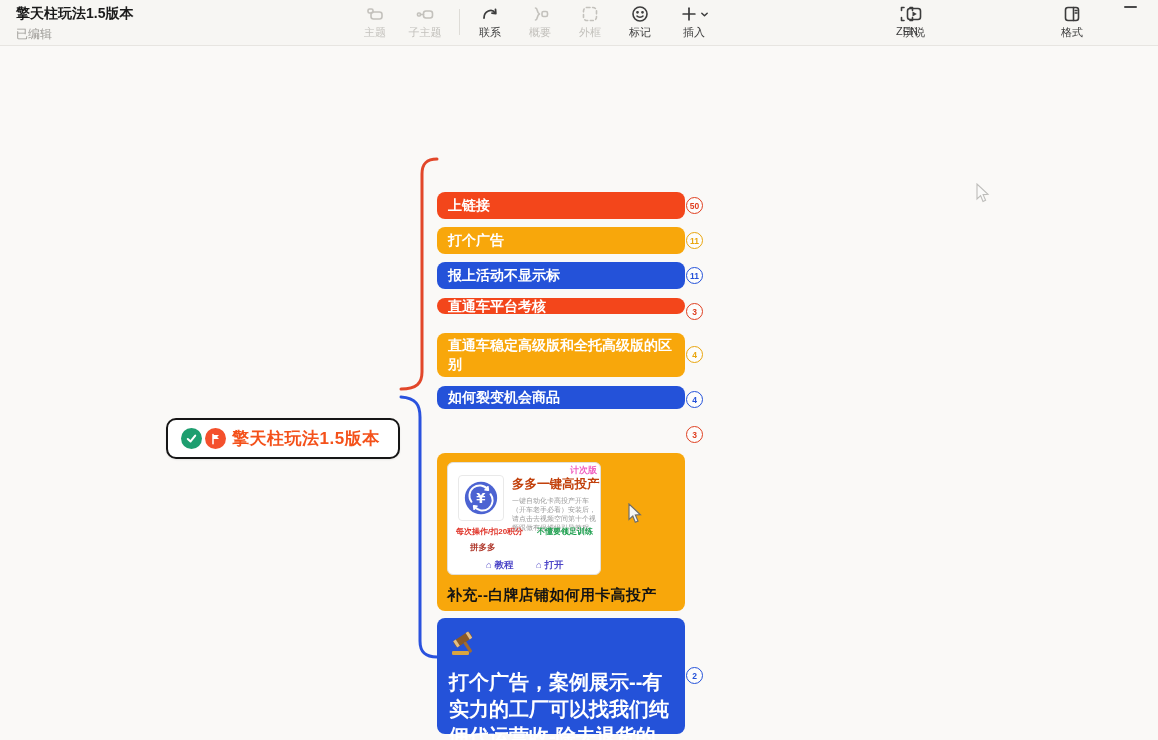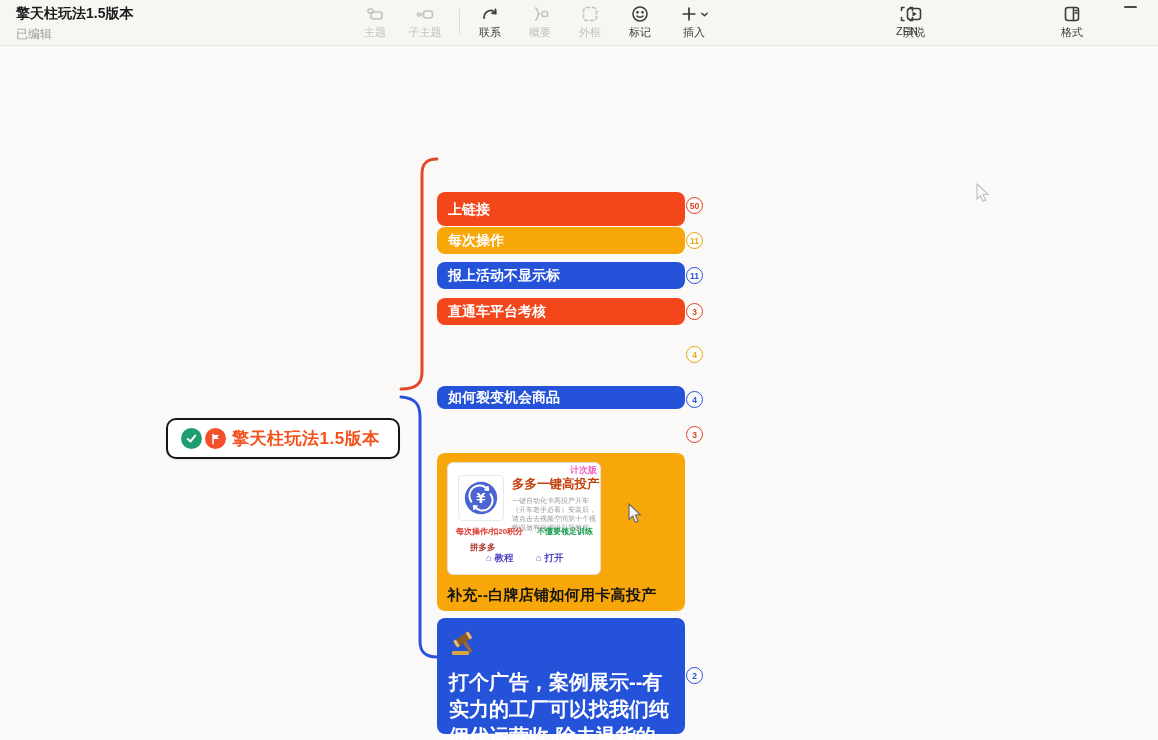--- a/index.html
+++ b/index.html
@@ -43,24 +43,24 @@
   .micon-flag  { background:#F4502C; }
   
   .bnode {
     position:absolute; left:437px; width:248px; border-radius:8px;
     color:#fff; font-weight:bold; font-size:14px; line-height:1.35;
     display:flex; align-items:center; padding:0 11px; z-index:2; cursor:pointer;
   }
   .c-red    { background:#F3461B; }
   .c-yellow { background:#F8A70B; }
   .c-blue   { background:#2452D9; }
-  .n0 { top:146px; height:34px; }
+  .n0 { top:146px; height:27px; }
   .n1 { top:181px; height:27px; }
   .n2 { top:216px; height:27px; }
-  .n3 { top:252px; height:27px; }
+  .n3 { top:252px; height:16px; }
   .n4 { top:287px; height:44px; }
   .n5 { top:340px; height:23px; }
   .n6 { top:375px; height:27px; }
   .n7 { top:407px; height:158px; display:block; padding:9px 10px; }
   .n8 { top:572px; height:116px; display:block; padding:9px 12px; }
   .badge {
     position:absolute; left:686px; width:17px; height:17px; border-radius:50%;
     background:#FDFDFC; border:1.5px solid; font-size:8.5px; font-weight:bold;
     display:flex; align-items:center; justify-content:center; z-index:2; cursor:pointer;
   }
@@ -78,21 +78,21 @@
     position:absolute; left:10px; top:12px; width:46px; height:46px;
     border:1px solid #E9E9E9; border-radius:4px;
     display:flex; align-items:center; justify-content:center;
   }
   .mc-title { position:absolute; left:64px; top:13px; font-size:12.5px; font-weight:bold; color:#c2410c; white-space:nowrap; }
   .mc-tag   { position:absolute; right:3px; top:1px; font-size:9px; font-weight:bold; color:#F05FC0; }
   .mc-desc  { position:absolute; left:64px; top:33px; width:84px; font-size:7px; line-height:9px; color:#9B9B9B; font-weight:normal; }
   .mc-cost  { position:absolute; left:8px;  top:64px; font-size:8px; font-weight:bold; color:#E03328; }
   .mc-tip   { position:absolute; right:7px; top:64px; font-size:8px; font-weight:bold; color:#1FA050; }
   .mc-platform { position:absolute; left:22px; top:79px; font-size:8.5px; font-weight:bold; color:#B03A2E; }
-  .mc-btn { position:absolute; bottom:9px; font-size:9.5px; font-weight:bold; color:#4B44C7; cursor:pointer; white-space:nowrap; }
+  .mc-btn { position:absolute; bottom:2px; font-size:9.5px; font-weight:bold; color:#4B44C7; cursor:pointer; white-space:nowrap; }
   .mc-btn-1 { left:38px; } .mc-btn-2 { left:88px; }
   .n7-caption { margin-top:10px; color:#141414; font-size:15px; font-weight:bold; letter-spacing:0.3px; white-space:nowrap; }
   .n8-text { margin-top:5px; font-size:20px; }
   
   .cursor { position:absolute; z-index:6; pointer-events:none; }
   .cursor-a { left:976px; top:183px; opacity:0.75; }
   .cursor-b { left:628px; top:503px; }
 </style>
 </head>
 <body>
@@ -229,27 +229,30 @@
           <path d="M3.5 2.2 H10.5 L8.3 4.6 L10.5 7 H3.5 Z" fill="#fff"></path>
         </svg>
     </span>
     <span class="root-label">擎天柱玩法1.5版本</span>
   </div>
 
   <div class="bnode c-red n0">
       <span>上链接</span>
     </div>
   <div class="bnode c-yellow n1">
-      <span>每次操作</span>
+      <span>打个广告</span>
     </div>
   <div class="bnode c-blue n2">
       <span>报上活动不显示标</span>
     </div>
   <div class="bnode c-red n3">
       <span>直通车平台考核</span>
+    </div>
+  <div class="bnode c-yellow n4">
+      <span>直通车稳定高级版和全托高级版的区别</span>
     </div>
   <div class="bnode c-blue n5">
       <span>如何裂变机会商品</span>
     </div>
 
   <div class="bnode c-yellow n7">
     <div class="mini-card">
       <div class="mc-iconbox">
         <svg width="38" height="38" viewBox="0 0 40 40">
           <circle cx="20" cy="20" r="17" fill="#4C63D2"></circle>

